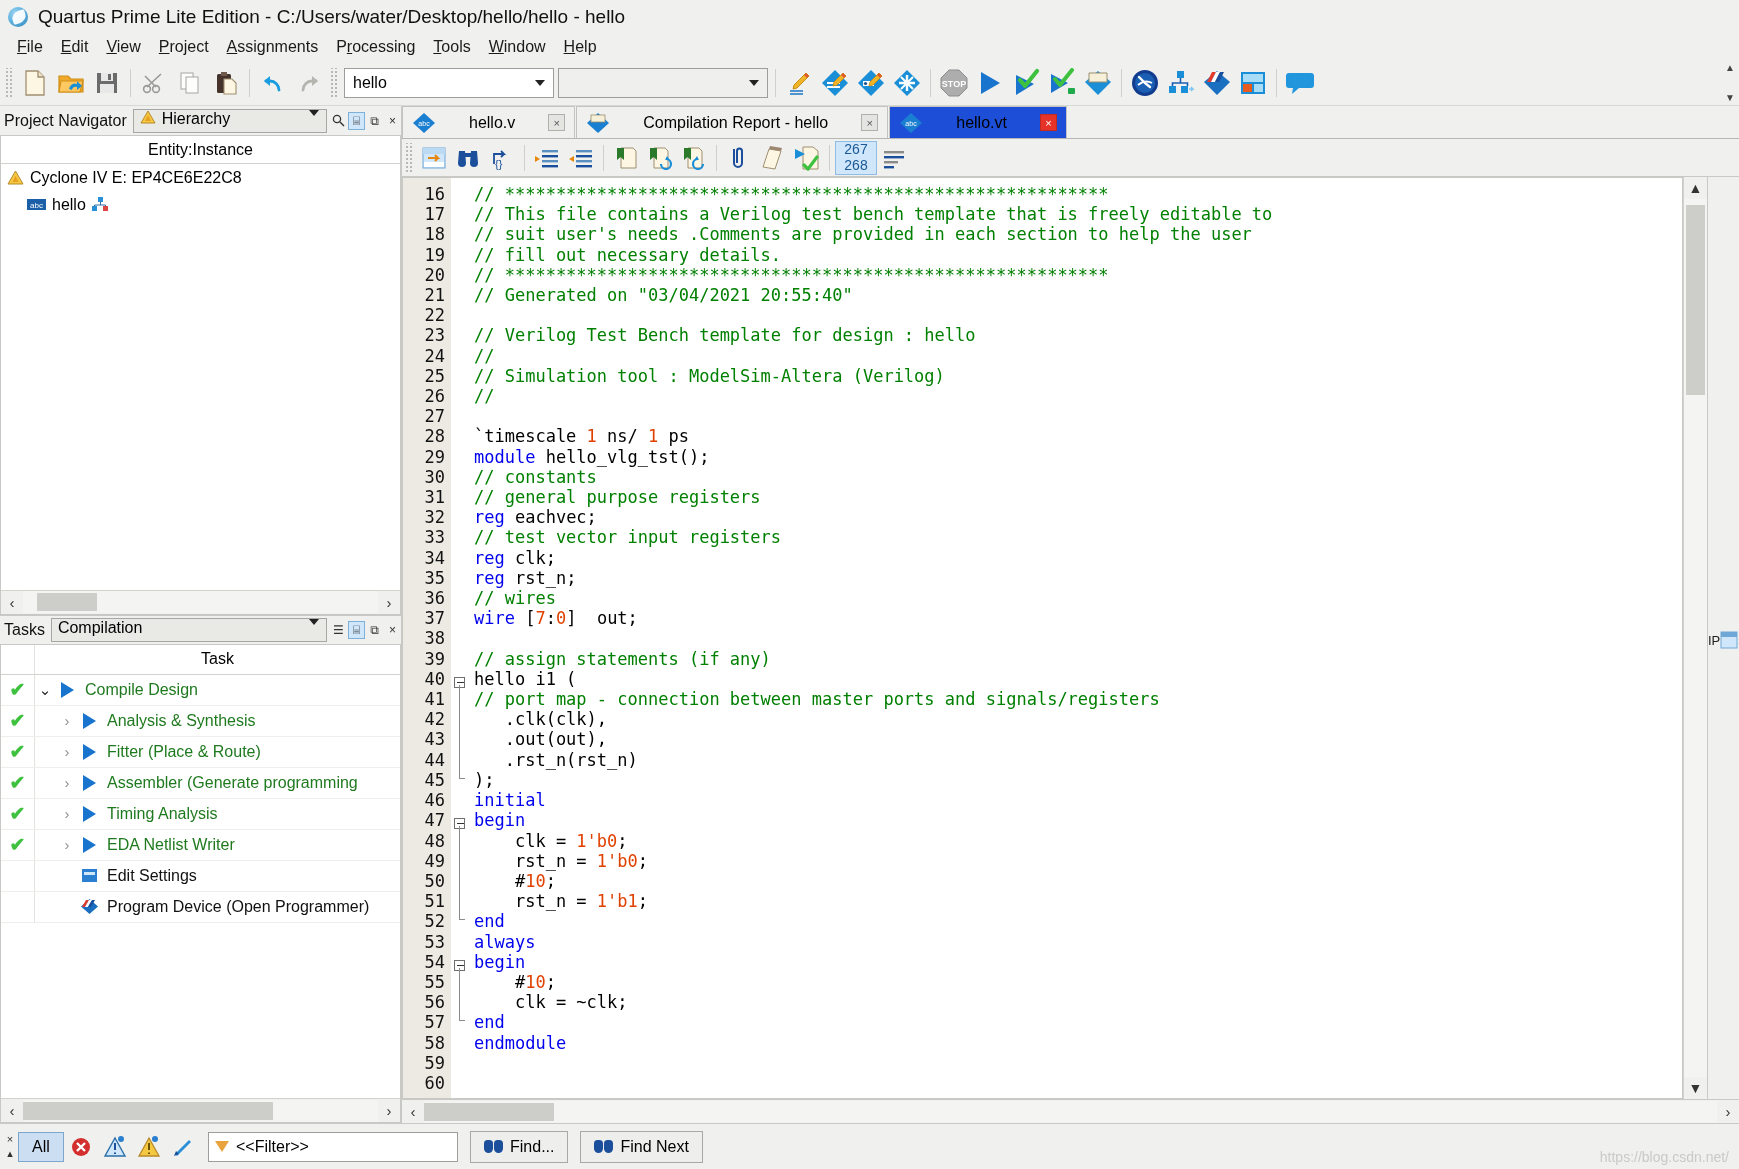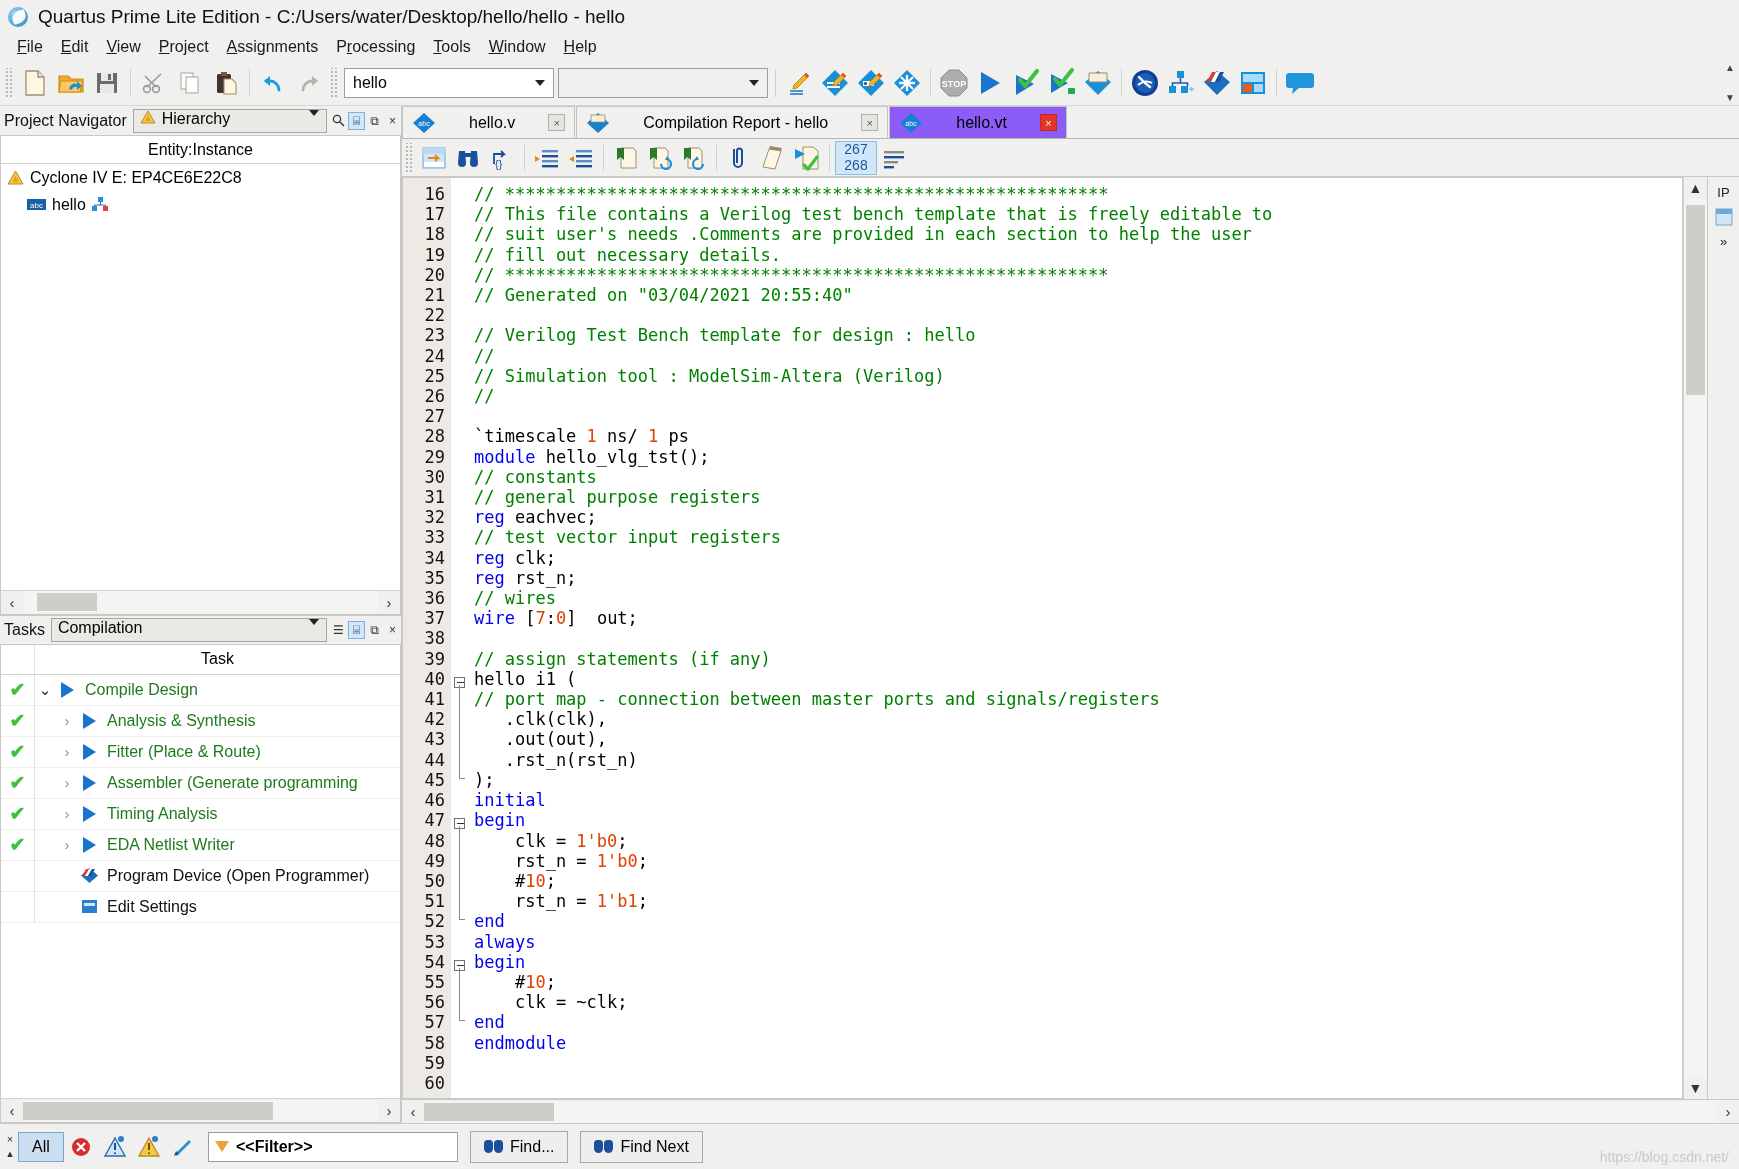--- a/index.html
+++ b/index.html
@@ -126,21 +126,21 @@
   .check { color: #3ec13e; font-size: 19px; font-weight: bold; line-height: 1; }
 
   
   .tabstrip { height: 33px; display: flex; align-items: flex-end; background: #f0f0ef; flex: none;
     border-bottom: 1px solid #b6b6b2; position: relative; }
   .tab {
     height: 32px; display: flex; align-items: center; gap: 7px;
     padding: 0 9px; background: #f0f0ef; border: 1px solid #c3c3bf; border-bottom: none;
     font-size: 16px; white-space: nowrap; margin-right: 1px; position: relative;
   }
-  .tab.active { background: #8b5cf6; }
+  .tab.active { background: #1d4ed8; }
   .tab .tab-x { width: 17px; height: 17px; border: 1px solid #b0b0ac; background: #e4e4e0;
     display: flex; align-items: center; justify-content: center; font-size: 11px; color: #555; }
   .tab .tab-x.red { background: #e63329; border-color: #c02a21; color: #fff; }
   .tab-title { padding: 0 26px; }
 
   
   .edtoolbar { height: 38px; display: flex; align-items: center; background: #f0f0ef; flex: none;
     border-bottom: 1px solid #c8c8c4; }
   .ed-btn { width: 34px; height: 32px; display: flex; align-items: center; justify-content: center; flex: none; }
   .ed-sep { width: 1px; height: 26px; background: #cfcfcb; margin: 0 5px; flex: none; }
@@ -173,34 +173,34 @@
   
   .vscroll { width: 24px; flex: none; background: #f0f0ef; border-left: 1px solid #d2d2ce;
     display: flex; flex-direction: column; }
   .vscroll .arrow { height: 22px; display: flex; align-items: center; justify-content: center;
     font-size: 14px; color: #333; flex: none; }
   .vscroll .track { flex: 1; background: #f4f4f2; position: relative; }
   .vscroll .thumb { position: absolute; left: 2px; right: 2px; background: #cdcdc9; }
 
   
   .dock-strip { width: 32px; flex: none; background: #f0f0ef; border-left: 1px solid #c8c8c4;
-    display: flex; flex-direction: column; align-items: center; padding-top: 4px; font-size: 13px; }
+    display: flex; align-items: center; padding-top: 4px; font-size: 13px; }
   .dock-strip .dk { padding: 4px 0; color: #222; }
 
   
   .statusbar { position: absolute; left: 0; right: 0; bottom: 0; height: 46px;
     background: #f0f0ef; border-top: 1px solid #c8c8c4; display: flex; align-items: center;
     padding-left: 2px; }
   .sb-close { width: 16px; display: flex; flex-direction: column; align-items: center;
     justify-content: center; font-size: 11px; color: #333; flex: none; line-height: 1.25; }
   .sb-icon { width: 34px; height: 34px; display: flex; align-items: center; justify-content: center; flex: none; position: relative; }
   .sb-all { height: 30px; min-width: 46px; background: #ccdff2; border: 1px solid #7aa6cf;
     display: flex; align-items: center; justify-content: center; font-size: 16px; padding: 0 10px; flex: none; }
   .filter-box { width: 250px; height: 30px; background: #fff; border: 1px solid #9d9d99;
-    display: flex; align-items: center; padding: 0 6px; margin-left: 8px; flex: none; font-size: 16px; font-weight: bold; }
+    display: flex; align-items: center; padding: 0 6px; margin-left: 8px; flex: none; font-size: 16px; }
   .funnel { width: 0; height: 0; border-left: 7px solid transparent; border-right: 7px solid transparent;
     border-top: 11px solid #e8a33d; margin-right: 7px; flex: none; }
   .find-btn { height: 32px; border: 1px solid #a8a8a4; background: #eeeeec;
     display: flex; align-items: center; gap: 7px; padding: 0 13px; font-size: 16px; margin-left: 12px; flex: none; }
   .binoc { width: 19px; height: 13px; position: relative; flex: none; }
   .binoc i { position: absolute; top: 0; width: 9px; height: 13px; border-radius: 4px 4px 5px 5px; background: #1b4f9c; }
   .binoc i.l { left: 0; } .binoc i.r { right: 0; }
   .watermark { position: absolute; right: 10px; bottom: 4px; font-size: 14px; color: #c9c9c9; }
 
   
@@ -599,42 +599,42 @@
                 </span>
                 <span class="task-label">EDA Netlist Writer</span>
               </div>
             </div>
             <div class="task-row">
               <div class="chk"></div>
               <div class="body2">
                 <span style="width: 22px; flex: 0 0 auto;"></span>
                 <span class="tw"></span>
                 <span style="width: 24px; flex: 0 0 auto; display: flex; align-items: center; justify-content: center;">
-                  <svg width="19" height="17" viewBox="0 0 19 17">
-                    <path d="M9.5 1 L18 8.5 L9.5 16 L1 8.5 Z" fill="#1a6fc0"></path>
-                    <path d="M6 2 l3 0 -4 7 -3 0z" fill="#e23b2e"></path>
-                    <path d="M9 2 l3 0 -4 7 -3 0z" fill="#fff"></path>
-                    <path d="M12 2 l3 0 -4 7 -3 0z" fill="#1b4f9c"></path>
+                  <svg width="17" height="17" viewBox="0 0 17 17">
+                    <rect x="1" y="2" width="15" height="13" fill="#2a7fd0"></rect>
+                    <rect x="3" y="5" width="11" height="3" fill="#cfe6fb"></rect>
                   </svg>
                 </span>
-                <span class="task-label dark">Program Device (Open Programmer)</span>
+                <span class="task-label dark">Edit Settings</span>
               </div>
             </div>
             <div class="task-row">
               <div class="chk"></div>
               <div class="body2">
                 <span style="width: 22px; flex: 0 0 auto;"></span>
                 <span class="tw"></span>
                 <span style="width: 24px; flex: 0 0 auto; display: flex; align-items: center; justify-content: center;">
-                  <svg width="17" height="17" viewBox="0 0 17 17">
-                    <rect x="1" y="2" width="15" height="13" fill="#2a7fd0"></rect>
-                    <rect x="3" y="5" width="11" height="3" fill="#cfe6fb"></rect>
+                  <svg width="19" height="17" viewBox="0 0 19 17">
+                    <path d="M9.5 1 L18 8.5 L9.5 16 L1 8.5 Z" fill="#1a6fc0"></path>
+                    <path d="M6 2 l3 0 -4 7 -3 0z" fill="#e23b2e"></path>
+                    <path d="M9 2 l3 0 -4 7 -3 0z" fill="#fff"></path>
+                    <path d="M12 2 l3 0 -4 7 -3 0z" fill="#1b4f9c"></path>
                   </svg>
                 </span>
-                <span class="task-label dark">Edit Settings</span>
+                <span class="task-label dark">Program Device (Open Programmer)</span>
               </div>
             </div>
           </div>
         <div style="flex:1"></div>
         <div class="hscroll">
           <div class="arrow">‹</div>
           <div class="track">
             <div class="thumb" style="left:0;width:250px"></div>
           </div>
           <div class="arrow">›</div>

